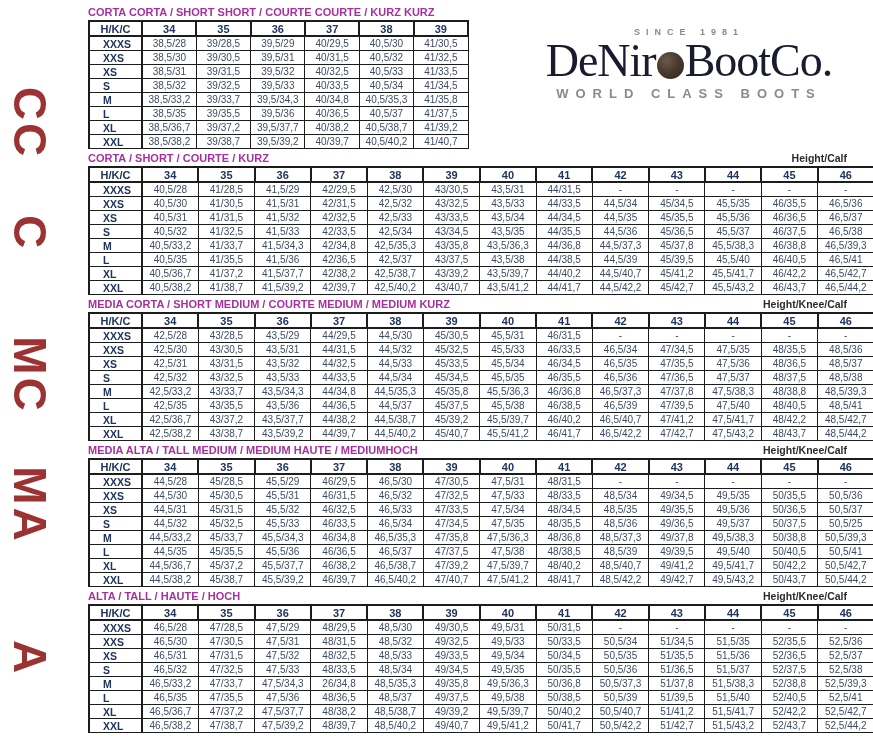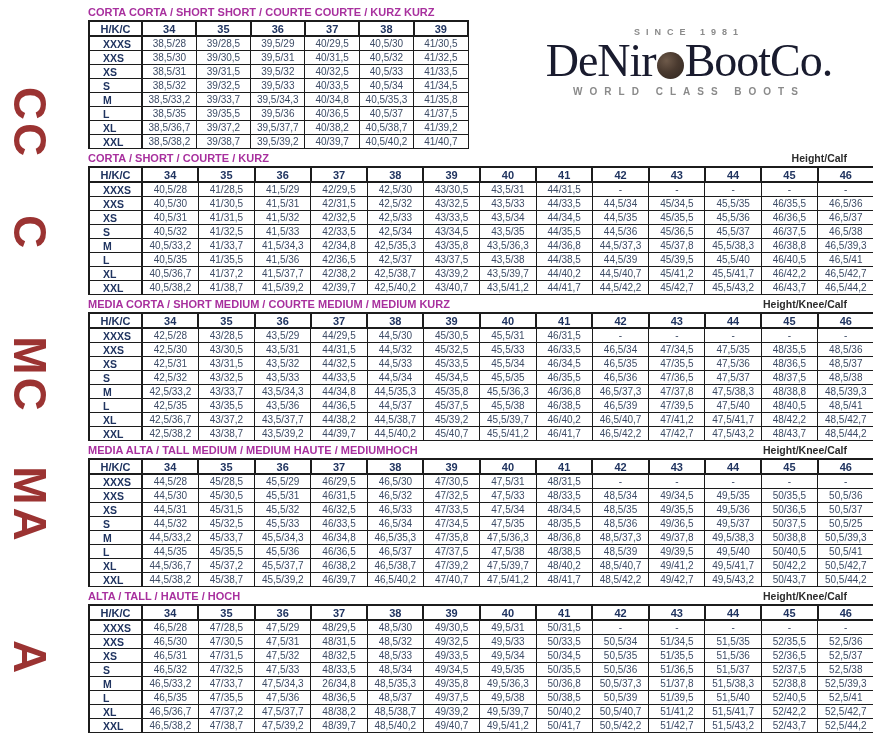--- a/index.html
+++ b/index.html
@@ -30,21 +30,21 @@
     font-family: "Liberation Serif", "DejaVu Serif", serif;
     font-size: 46px; line-height: 1.0; letter-spacing: -1px;
     color: #191b2e; white-space: nowrap;
   }
   .medallion {
     display: inline-block; width: 27px; height: 27px; border-radius: 50%;
     background: radial-gradient(circle at 35% 32%, #6e5a4a 0%, #4a3a2f 45%, #2e251f 100%);
     vertical-align: baseline; position: relative; top: 3px; margin: 0 1px;
   }
   .logo-tagline {
-    font-size: 10px; letter-spacing: 7px; color: #8a8a8a;
+    font-size: 13px; letter-spacing: 7px; color: #8a8a8a;
     font-weight: bold; margin-top: 2px;
   }
 
   
   .content { position: absolute; left: 88px; top: 6px; width: 787px; }
   .table-block { margin-bottom: 3px; }
   .title-row {
     display: flex; justify-content: space-between; align-items: flex-end;
     height: 13px; line-height: 13px; margin-bottom: 1px;
   }

